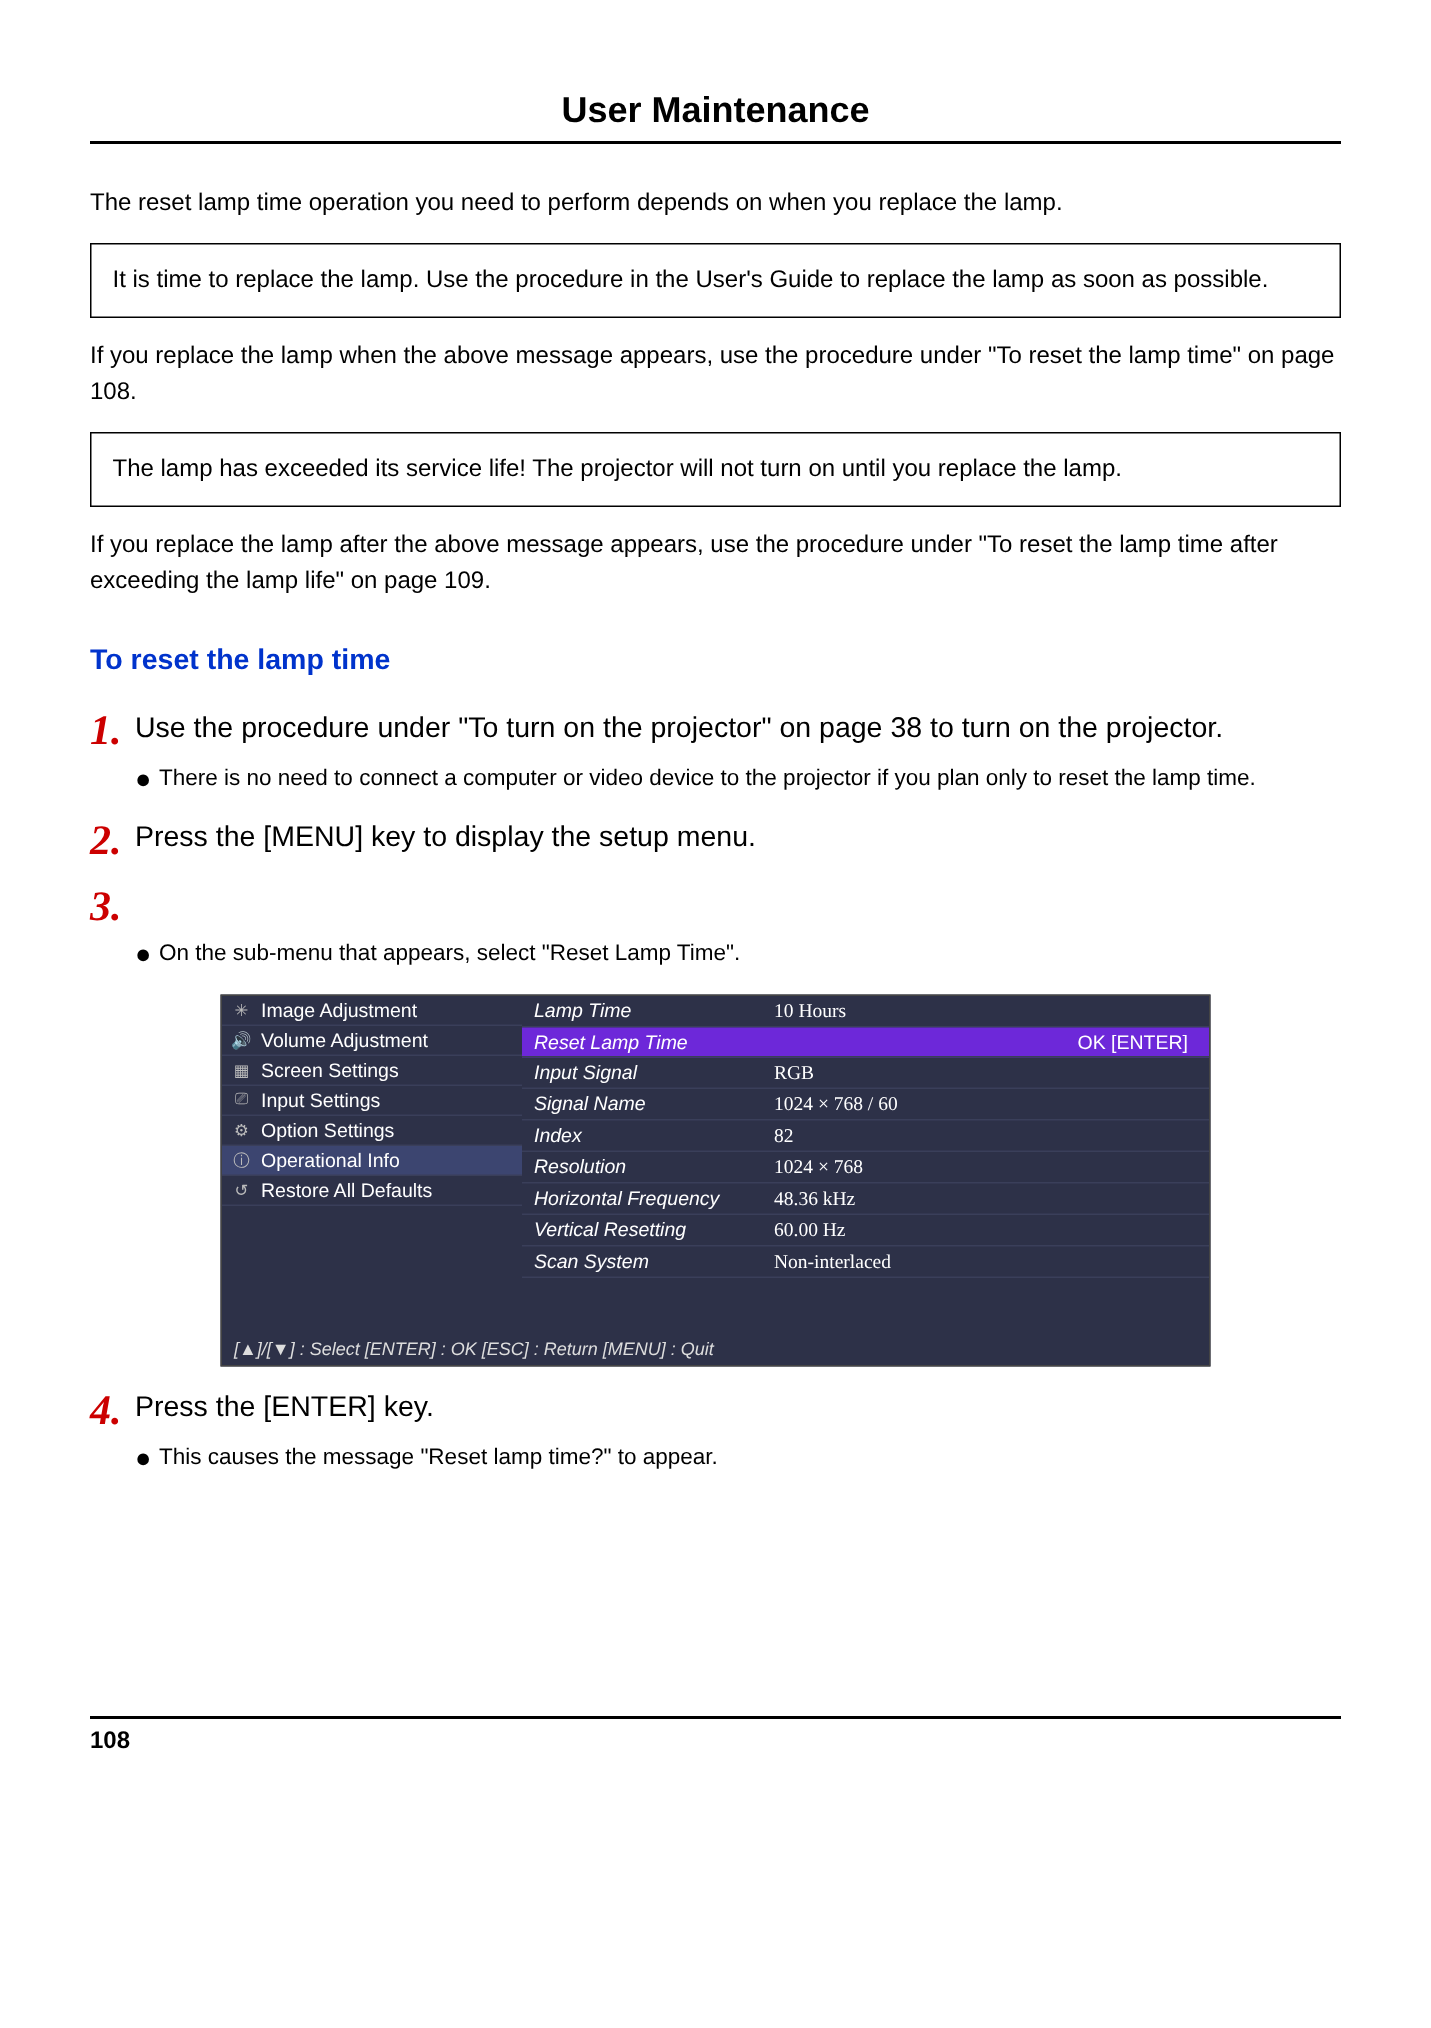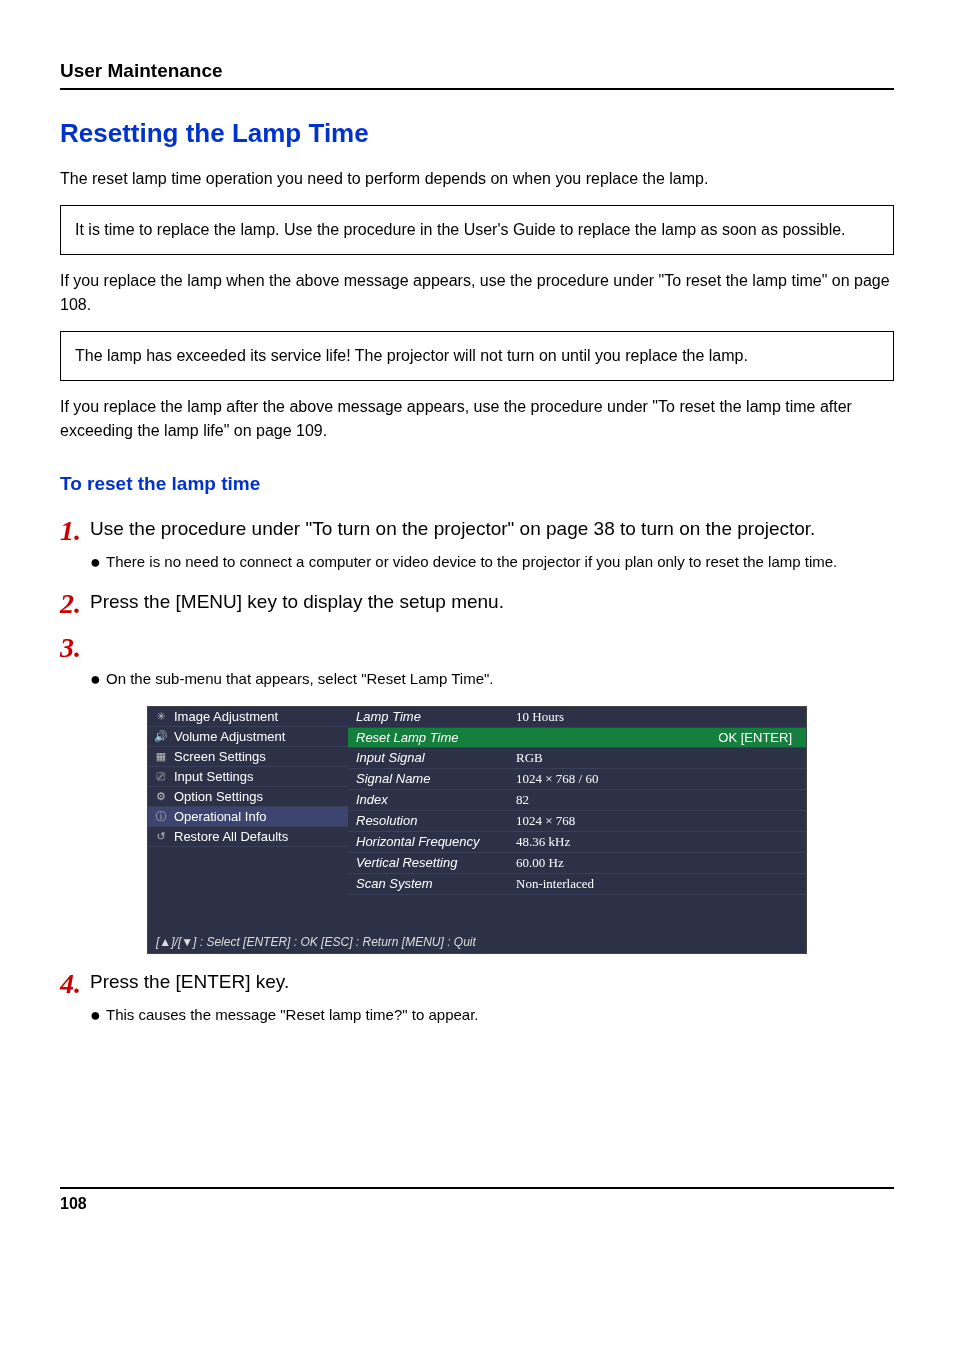--- a/index.html
+++ b/index.html
@@ -1,18 +1,18 @@
 <!DOCTYPE html>
 <html><head>
 <meta charset="utf-8">
 <style>
   * { box-sizing: border-box; margin: 0; padding: 0; }
   html, body { width: 954px; background: #fff; font-family: Arial, Helvetica, sans-serif; color: #000; }
   .page { padding: 60px 60px 40px 60px; }
-  .section-head { font-weight: bold; font-size: 19px; margin-bottom: 6px; }
+  .section-head { font-weight: bold; font-size: 24px; margin-bottom: 6px; text-align: center; }
   .rule { border: none; border-top: 2px solid #000; margin-bottom: 28px; }
   .h2 { color: #0033cc; font-weight: bold; font-size: 26px; margin: 10px 0 18px 0; }
   .h3 { color: #0033cc; font-weight: bold; font-size: 19px; margin: 30px 0 20px 0; }
   .body-text { font-size: 16px; line-height: 1.5; margin-bottom: 14px; }
   .boxed { border: 1px solid #000; padding: 12px 14px; font-size: 16px; line-height: 1.5; margin: 8px 0 14px 0; }
   .step { display: flex; align-items: flex-start; margin: 14px 0 6px 0; }
   .step-num { color: #cc0000; font-style: italic; font-weight: bold; font-size: 28px; font-family: "Times New Roman", serif; min-width: 30px; line-height: 1; padding-top: 2px; }
   .step-text { font-size: 19px; line-height: 1.45; flex: 1; }
   .bullet-line { display: flex; align-items: flex-start; font-size: 15px; line-height: 1.5; margin: 4px 0 6px 30px; }
   .bullet-dot { min-width: 16px; font-size: 18px; line-height: 1.3; }
@@ -20,40 +20,39 @@
 
   
   .osd { width: 660px; margin: 14px auto 10px auto; background: #2d3148; color: #fff; font-family: Arial, sans-serif; font-size: 13px; border: 1px solid #444; }
   .osd-top { display: flex; }
   .osd-left { width: 200px; background: #2d3148; }
   .osd-left .menu-item { display: flex; align-items: center; padding: 2px 6px; border-bottom: 1px solid #3a3f5a; gap: 6px; }
   .osd-left .menu-item.highlight { background: #3c4570; }
   .osd-left .icon { width: 14px; height: 14px; display: inline-flex; align-items: center; justify-content: center; font-size: 11px; color: #bbb; }
   .osd-right { flex: 1; background: #2d3148; }
   .osd-right .row { display: flex; padding: 2px 8px; border-bottom: 1px solid #3a3f5a; }
-  .osd-right .row.ok { background: #15803d; align-items: center; }
+  .osd-right .row.ok { background: #6d28d9; align-items: center; }
   .osd-right .lab { width: 160px; font-style: italic; }
   .osd-right .val { flex: 1; font-family: Liberation Serif, serif; }
   .osd-right .ok-tag { text-align: right; padding-right: 6px; }
   .osd-spacer { height: 36px; }
   .osd-foot { padding: 4px 8px; font-size: 12px; color: #ddd; font-style: italic; }
 
   .footer { margin-top: 160px; }
   .footer-rule { border: none; border-top: 2px solid #000; margin: 0 0 6px 0; }
   .page-num { font-weight: bold; font-size: 16px; }
 </style>
 </head>
 <body>
 
 <div class="page">
 
   <div class="section-head">User Maintenance</div>
   <hr class="rule">
 
-  <div class="h2">Resetting the Lamp Time</div>
 
   <div class="body-text">The reset lamp time operation you need to perform depends on when you replace the lamp.</div>
 
   <div class="boxed">It is time to replace the lamp. Use the procedure in the User's Guide to replace the lamp as soon as possible.</div>
 
   <div class="body-text">If you replace the lamp when the above message appears, use the procedure under "To reset the lamp time" on page 108.</div>
 
   <div class="boxed">The lamp has exceeded its service life! The projector will not turn on until you replace the lamp.</div>
 
   <div class="body-text">If you replace the lamp after the above message appears, use the procedure under "To reset the lamp time after exceeding the lamp life" on page 109.</div>

